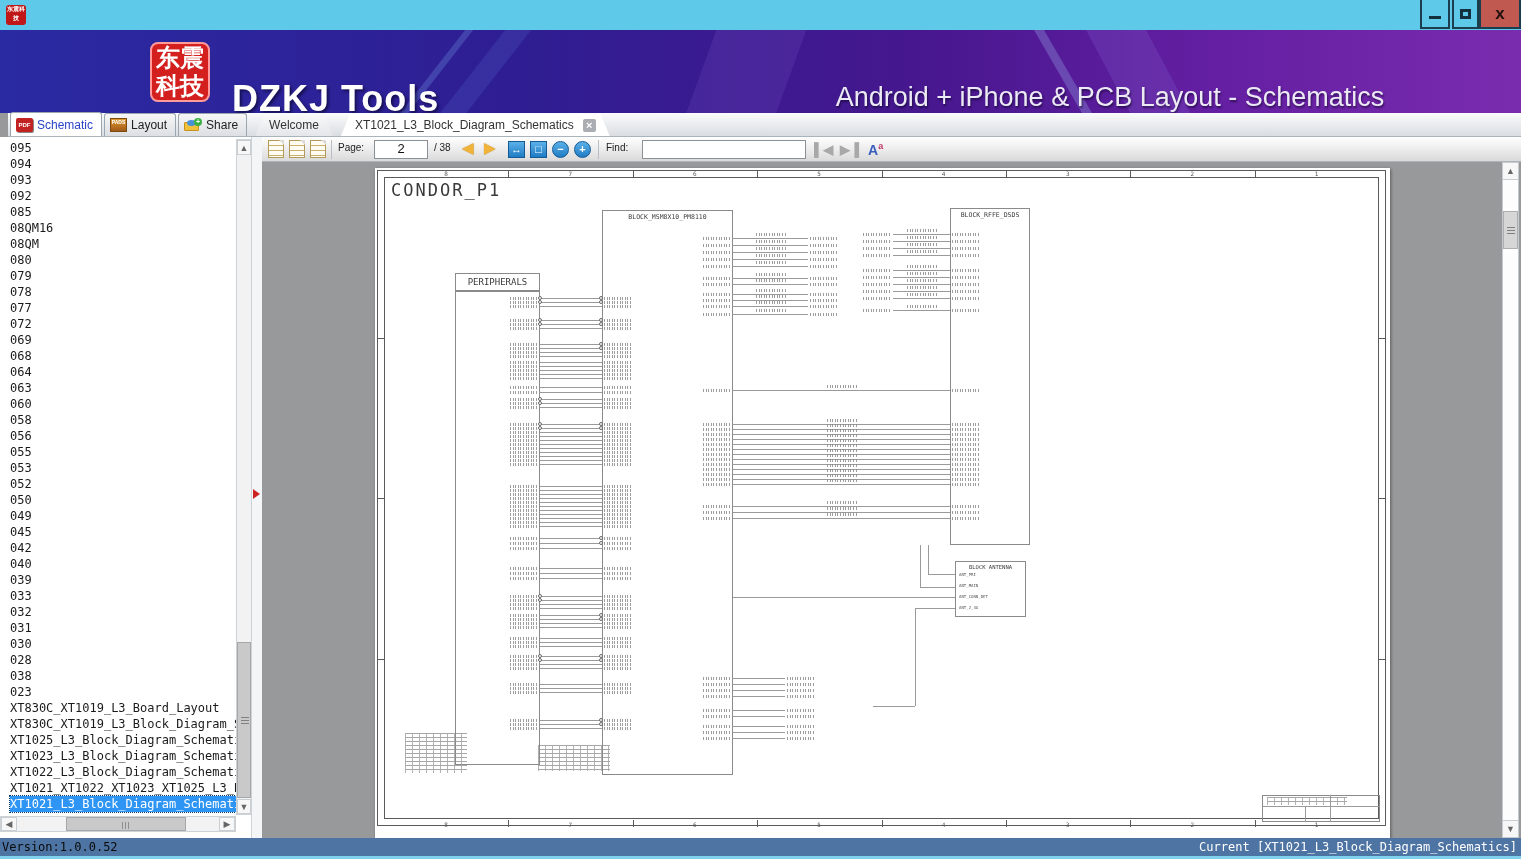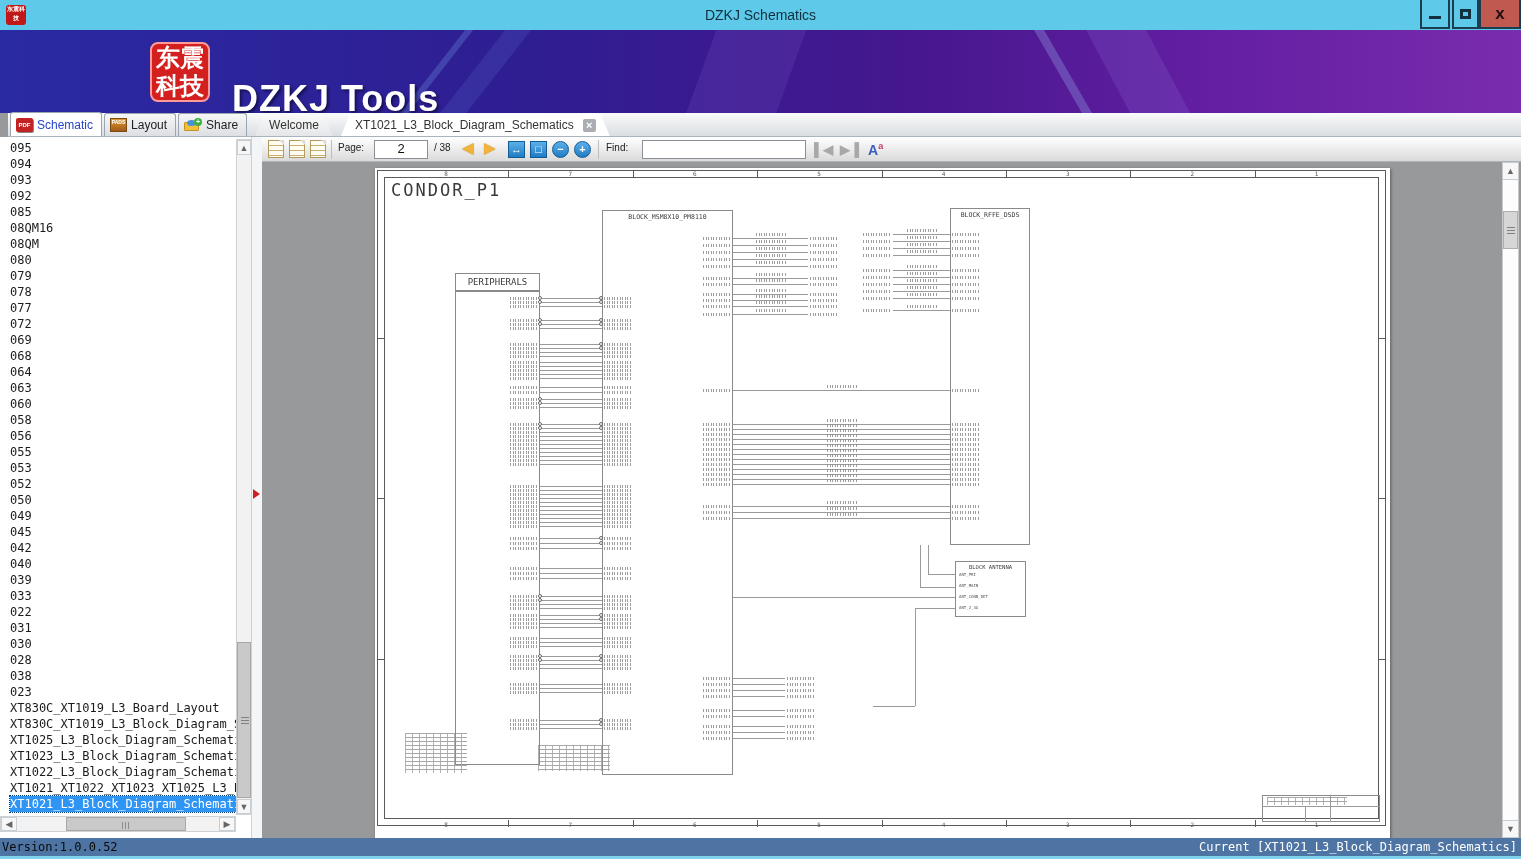--- a/index.html
+++ b/index.html
@@ -114,41 +114,41 @@
   #status-right { position:absolute; right:4px; top:2px; color:#ffffff; }
   #bottomstrip { position:absolute; left:0; top:856px; width:1521px; height:3px; background:#7fd2ec; }
 </style>
 </head>
 <body>
 
 <div id="app">
 
   <div id="titlebar">
     <div id="tb-logo">东震科技</div>
-    <div id="tb-title">DZKJ Schematics</div>
     <div id="btn-min" class="wbtn">
         <div class="bar"></div>
       </div>
     <div id="btn-max" class="wbtn">
         <div class="box"></div>
       </div>
     <div id="btn-close" class="wbtn">x</div>
   </div>
 
   <div id="banner">
     <div class="streak s1"></div>
     <div class="streak s2"></div>
     <div class="streak s3"></div>
     <div class="streak s4"></div>
     <div class="streak s5"></div>
     <div id="banner-logo">
       <div>东震</div>
       <div>科技</div>
     </div>
     <div id="brand">DZKJ Tools</div>
+    <div id="tagline">Android + iPhone &amp; PCB Layout - Schematics</div>
   </div>
 
   <div id="tabbar">
       <div class="mtab active">
         <div class="ic-pdf">PDF</div>
         <span>Schematic</span>
       </div>
       <div class="mtab">
         <div class="ic-pads">PADS</div>
         <span>Layout</span>
@@ -196,21 +196,21 @@
           <div class="srow"><span>055</span></div>
           <div class="srow"><span>053</span></div>
           <div class="srow"><span>052</span></div>
           <div class="srow"><span>050</span></div>
           <div class="srow"><span>049</span></div>
           <div class="srow"><span>045</span></div>
           <div class="srow"><span>042</span></div>
           <div class="srow"><span>040</span></div>
           <div class="srow"><span>039</span></div>
           <div class="srow"><span>033</span></div>
-          <div class="srow"><span>022</span></div>
+          <div class="srow"><span>032</span></div>
           <div class="srow"><span>031</span></div>
           <div class="srow"><span>030</span></div>
           <div class="srow"><span>028</span></div>
           <div class="srow"><span>038</span></div>
           <div class="srow"><span>023</span></div>
           <div class="srow"><span>XT830C_XT1019_L3_Board_Layout</span></div>
           <div class="srow"><span>XT830C_XT1019_L3_Block_Diagram_Schemat</span></div>
           <div class="srow"><span>XT1025_L3_Block_Diagram_Schematics</span></div>
           <div class="srow"><span>XT1023_L3_Block_Diagram_Schematics</span></div>
           <div class="srow"><span>XT1022_L3_Block_Diagram_Schematics</span></div>

